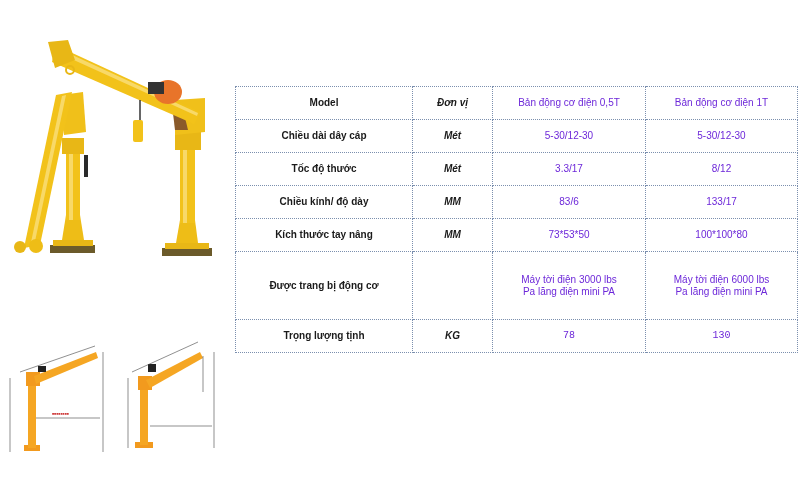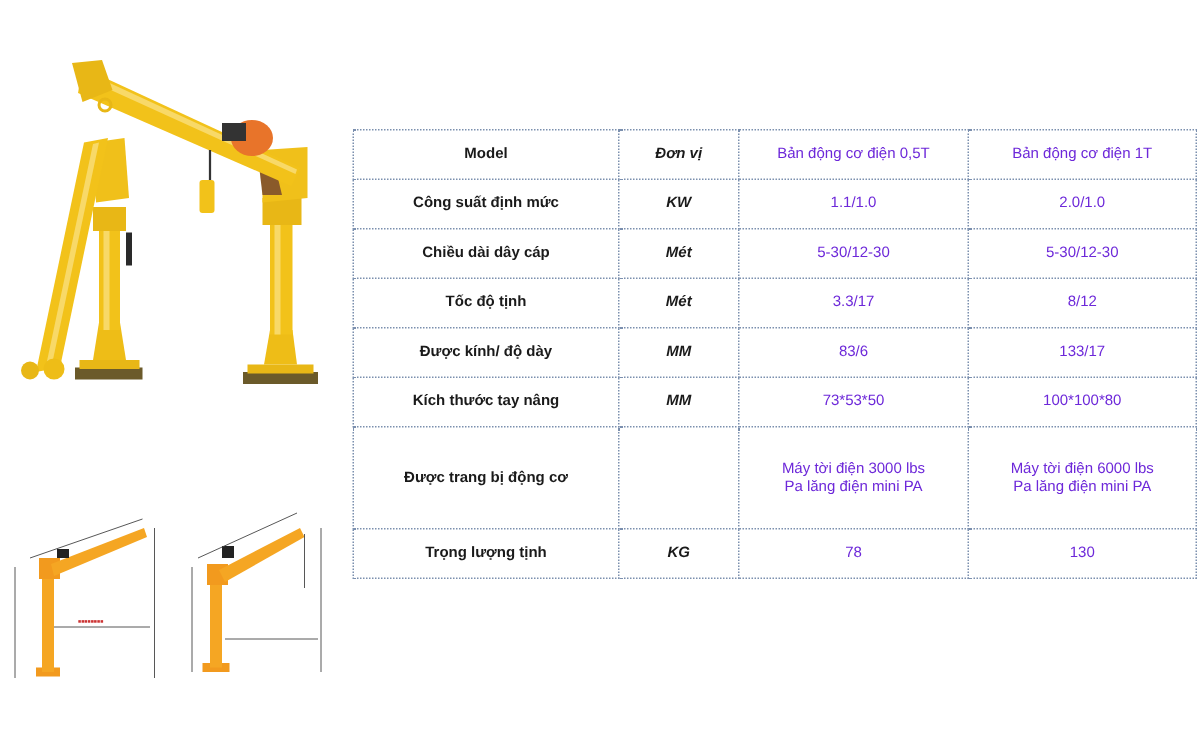--- a/index.html
+++ b/index.html
@@ -18,21 +18,21 @@
   table.spec td {
     border: 1.5px dotted #7b8fae;
     text-align: center; vertical-align: middle;
     font-size: 10px; padding: 0 2px; line-height: 14px;
   }
   .c-label { font-weight: bold; }
   .c-unit { font-weight: bold; font-style: italic; }
   .c-val { font-weight: normal; color: #6d28d9; }
   tr.r { height: 33px; }
   tr.r-tall { height: 68px; }
-  td.shift-up { vertical-align: top; padding-top: 6px; }
+  td.shift-up { vertical-align: top; padding-top: 6px; font-family: Liberation Mono, monospace; }
   td.shift-down { vertical-align: bottom; padding-bottom: 3px; }
   td.bottom-text { vertical-align: bottom; padding-bottom: 10px; }
   .engine { text-align: center; line-height: 12px; }
 </style>
 </head>
 <body>
 
 <svg class="crane-photo" viewBox="0 0 230 280">
 
   <g>
@@ -108,39 +108,33 @@
     <col style="width:152px">
   </colgroup>
   <tbody>
       <tr class="r">
     <td class="c-label shift-down">Model</td>
     <td class="c-unit shift-down">Đơn vị</td>
     <td class="c-val shift-down">Bản động cơ điện 0,5T</td>
     <td class="c-val shift-down">Bản động cơ điện 1T</td>
   </tr>
   <tr class="r">
-    <td class="c-label shift-down">Công suất định mức</td>
-    <td class="c-unit">KW</td>
-    <td class="c-val">1.1/1.0</td>
-    <td class="c-val">2.0/1.0</td>
-  </tr>
-  <tr class="r">
     <td class="c-label">Chiều dài dây cáp</td>
     <td class="c-unit">Mét</td>
     <td class="c-val">5-30/12-30</td>
     <td class="c-val">5-30/12-30</td>
   </tr>
   <tr class="r">
-    <td class="c-label">Tốc độ tịnh</td>
+    <td class="c-label">Tốc độ thước</td>
     <td class="c-unit">Mét</td>
     <td class="c-val">3.3/17</td>
     <td class="c-val">8/12</td>
   </tr>
   <tr class="r">
-    <td class="c-label">Được kính/ độ dày</td>
+    <td class="c-label">Chiều kính/ độ dày</td>
     <td class="c-unit">MM</td>
     <td class="c-val">83/6</td>
     <td class="c-val">133/17</td>
   </tr>
   <tr class="r">
     <td class="c-label">Kích thước tay nâng</td>
     <td class="c-unit">MM</td>
     <td class="c-val">73*53*50</td>
     <td class="c-val">100*100*80</td>
   </tr>

